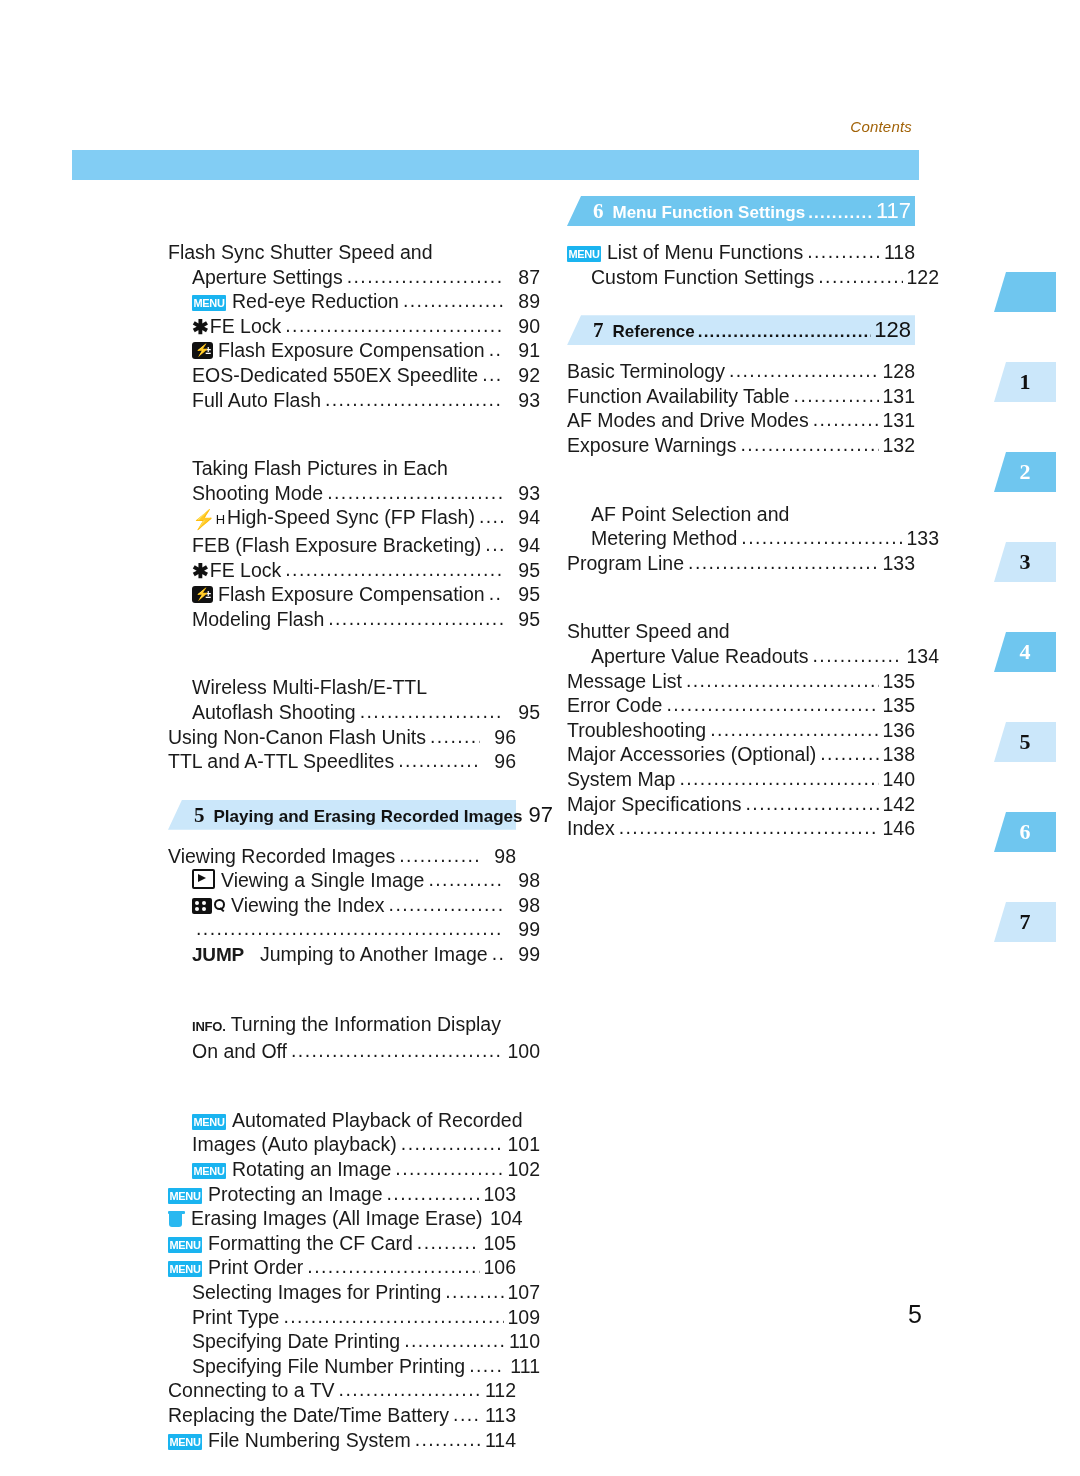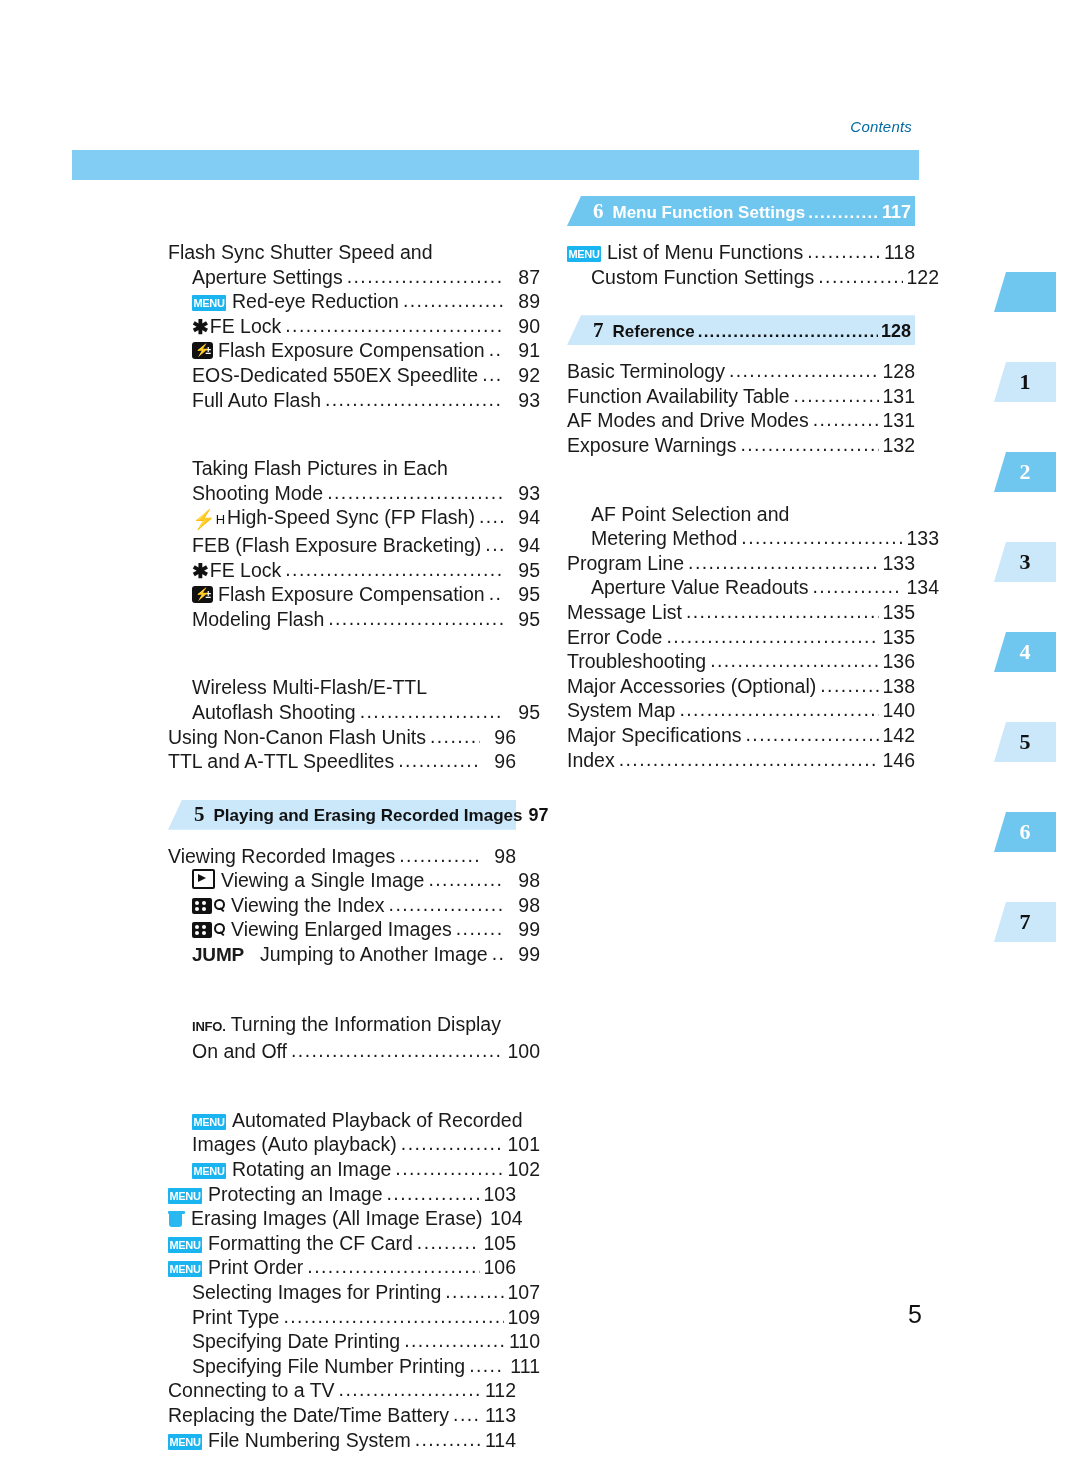--- a/index.html
+++ b/index.html
@@ -7,21 +7,21 @@
     width:1080px;height:1476px;background:#ffffff;
     font-family:"Liberation Sans", sans-serif;
     -webkit-font-smoothing:antialiased;
     position:relative;overflow:hidden;
   }
   .page{position:absolute;left:0;top:0;width:1080px;height:1476px;}
 
   
   .running-head{
     position:absolute;left:0;top:118px;width:912px;
-    text-align:right;font-style:italic;font-size:15px;color:#0369a1;
+    text-align:right;font-style:italic;font-size:15px;color:#a16207;
     letter-spacing:.2px;
   }
   .header-bar{
     position:absolute;left:72px;top:150px;width:847px;height:30px;
     background:#82cdf4;
   }
 
   
   .col{position:absolute;top:196px;width:348px;}
   .col-left{left:168px;}
@@ -132,21 +132,21 @@
   }
   .sec .num{
     font-size:21px;font-weight:bold;flex:0 0 auto;margin-right:9px;
     font-family:"Liberation Serif", serif;
   }
   .sec .stxt{font-size:17px;font-weight:bold;flex:0 0 auto;white-space:nowrap;}
   .sec .sdots{
     flex:1 1 auto;overflow:hidden;white-space:nowrap;
     font-size:17px;font-weight:bold;letter-spacing:1.2px;margin:0 3px;
   }
-  .sec .spg{flex:0 0 auto;font-size:18px;font-weight:bold;padding-right:4px;}
+  .sec .spg{flex:0 0 auto;font-size:22px;font-weight:normal;padding-right:4px;}
   .sec.light .num,.sec.light .stxt,.sec.light .sdots,.sec.light .spg{color:#111;}
   .sec.dark  .num,.sec.dark  .stxt,.sec.dark  .sdots,.sec.dark  .spg{color:#ffffff;}
 
   .gap-sm{height:14px;}
   .gap-md{height:26px;}
 
   
   .tab{
     position:absolute;right:24px;width:62px;height:40px;
     clip-path:polygon(12px 0, 100% 0, 100% 100%, 0 100%);
@@ -275,21 +275,20 @@
         <span class="txt"><span class="ic ic-play"></span><span>Viewing a Single Image</span></span>
         <span class="dots">..........................................................................................</span>
         <span class="pg">98</span>
       </div>
       <div class="row ind1">
         <span class="txt"><span class="ic ic-index"></span><span class="ic-mag"></span><span>Viewing the Index</span></span>
         <span class="dots">..........................................................................................</span>
         <span class="pg">98</span>
       </div>
       <div class="row ind1">
-        <span class="txt"><span class="ic ic-index"></span><span class="ic-mag"></span><span>Viewing Enlarged Images</span></span>
         <span class="dots">..........................................................................................</span>
         <span class="pg">99</span>
       </div>
       <div class="row ind1">
         <span class="txt"><span class="ic-jump">JUMP</span><span>Jumping to Another Image</span></span>
         <span class="dots">..........................................................................................</span>
         <span class="pg">99</span>
       </div>
       <div class="row ind1 nodots">
         <span class="txt"><span class="ic-info">INFO.</span><span>Turning the Information Display</span></span>
@@ -434,20 +433,23 @@
       <div class="row ind1">
         <span class="txt"><span>Metering Method</span></span>
         <span class="dots">..........................................................................................</span>
         <span class="pg">133</span>
       </div>
       <div class="row ind0">
         <span class="txt"><span>Program Line</span></span>
         <span class="dots">..........................................................................................</span>
         <span class="pg">133</span>
       </div>
+      <div class="row ind0 nodots">
+        <span class="txt"><span>Shutter Speed and</span></span>
+      </div>
       <div class="row ind1">
         <span class="txt"><span>Aperture Value Readouts</span></span>
         <span class="dots">..........................................................................................</span>
         <span class="pg">134</span>
       </div>
       <div class="row ind0">
         <span class="txt"><span>Message List</span></span>
         <span class="dots">..........................................................................................</span>
         <span class="pg">135</span>
       </div>

